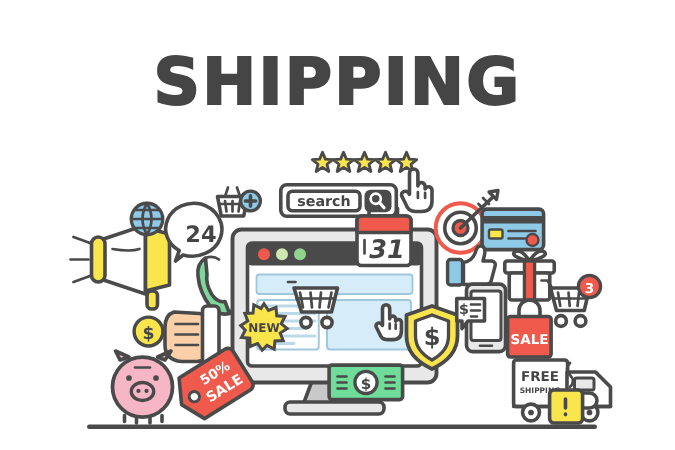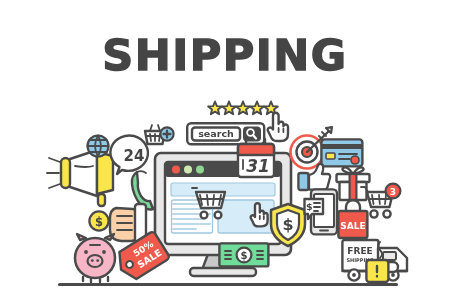--- a/index.html
+++ b/index.html
@@ -140,20 +140,26 @@
 
   <div class="ico" style="left:191px;top:186px;">
     <svg width="40" height="34" viewBox="0 0 40 34">
       <path class="sw" d="M5 6 H34 L30 22 H10 Z"></path>
       <path class="s thin" d="M1 2 H6 M9 9 L11 19 M16 9 L17 19 M23 9 L22 19 M30 9 L28 19 M6.6 13 H32"></path>
       <circle class="sw" cx="13" cy="29" r="3.4"></circle>
       <circle class="sw" cx="27" cy="29" r="3.4"></circle>
     </svg>
   </div>
 
+  <div class="ico" style="left:160px;top:202px;">
+    <svg width="32" height="32" viewBox="0 0 32 32">
+      <path d="M16 0.5 L19 5 L24 3 L24.5 8.5 L30 9 L27.5 13.8 L31.5 17 L26.8 20 L28.8 25 L23.3 25.3 L22.8 30.8 L18 28.3 L14.8 31.5 L11.8 27 L6.8 29 L6.5 23.5 L1 23 L3.5 18.2 L0.5 15 L5.2 12 L3.2 7 L8.7 6.7 L9.2 1.2 L14 3.7 Z" fill="#fbe54d" stroke="#4a4a4a" stroke-width="2"></path>
+      <text class="txt" x="16" y="19.5" font-size="8" text-anchor="middle">NEW</text>
+    </svg>
+  </div>
 
 
   <div class="ico" style="left:249px;top:201px;">
     <svg width="22" height="28" viewBox="0 0 22 28">
       <path class="sw" d="M6 13 V4.6 A2.4 2.4 0 0 1 10.8 4.6 V11.6 A2 2 0 0 1 14.8 11.9 V13.2 A2 2 0 0 1 18.6 13.7 V19.6 Q18.6 25.4 12.8 25.4 H9.4 Q5.2 25.4 4 21.3 L1.9 17.2 Q1.1 15.1 3.1 14.4 Q4.9 13.9 6 15.9 Z"></path>
       <path class="s thin" d="M10.8 14.8 V18.1 M14.8 15.2 V18.1"></path>
     </svg>
   </div>
 
   <div class="ico" style="left:234px;top:136px;font-style:italic;">

